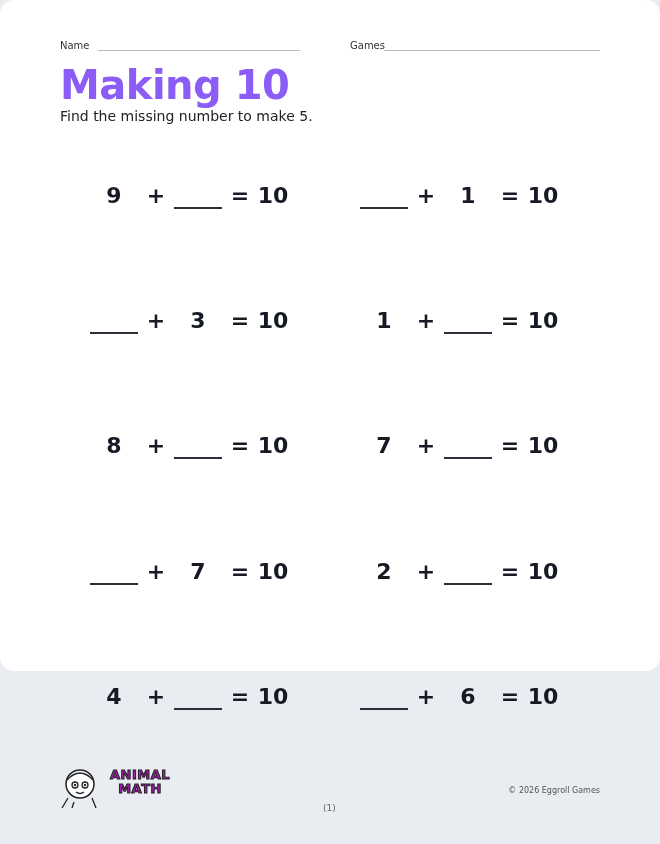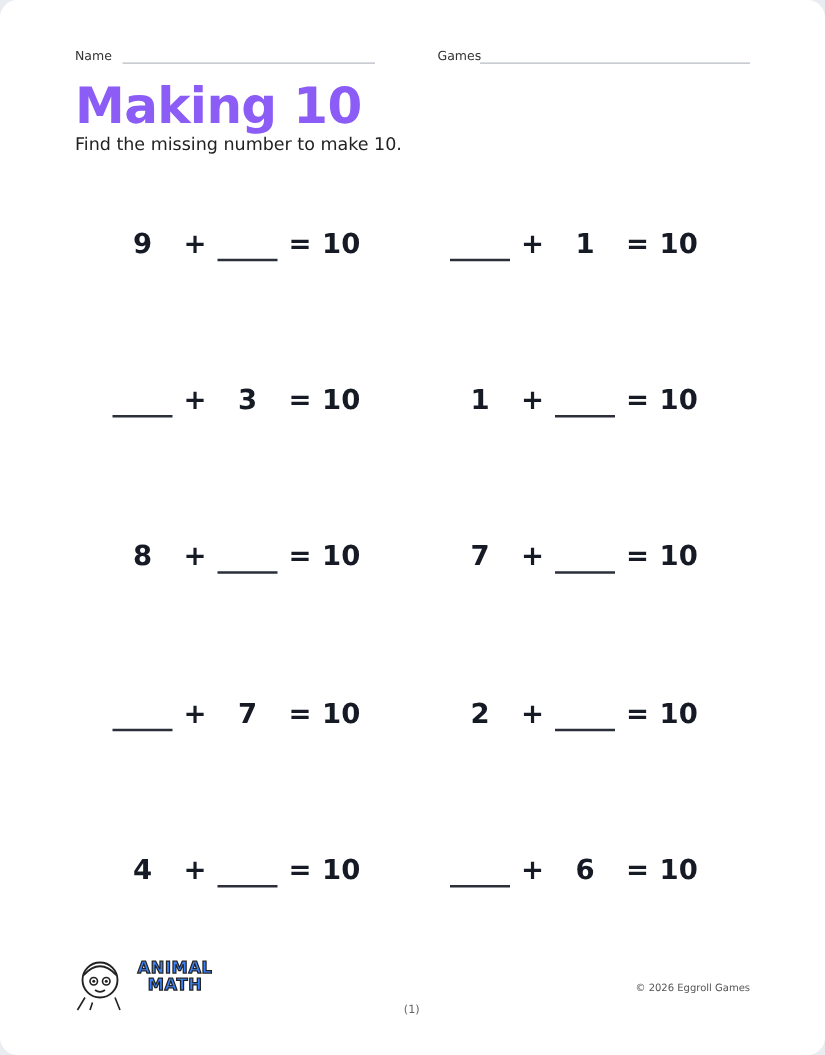--- a/index.html
+++ b/index.html
@@ -1,41 +1,41 @@
 <!DOCTYPE html>
 <html><head>
   <meta charset="utf-8">
   <style>
     html, body { margin:0; padding:0; }
     body { width:660px; height:844px; background:#e9ecf0; font-family:"DejaVu Sans", sans-serif; overflow:hidden; }
-    .page { position:absolute; left:0; top:0; width:660px; height:844px; background:#fff; border-radius:14px; }
+    .page { position:absolute; left:0; top:0; width:660px; height:671px; background:#fff; border-radius:14px; }
     .field-label { position:absolute; top:40px; font-size:10px; color:#333; }
     .field-line { position:absolute; top:50px; height:1px; background:#b8bcc4; }
     .title { position:absolute; left:60px; top:62px; font-size:40px; font-weight:bold; color:#8b5cf6; letter-spacing:-0.5px; }
     .subtitle { position:absolute; left:60px; top:108px; font-size:14px; color:#222; }
     .eq { position:absolute; height:30px; font-size:22px; font-weight:bold; color:#151a25; }
     .eq span { position:absolute; top:0; text-align:center; }
     .blank { display:inline-block; width:48px; border-bottom:2px solid #2a2f3a; height:24px; }
     .footer-text { position:absolute; right:60px; font-size:10px; color:#333; text-align:right; }
     .footer-copy { position:absolute; right:60px; top:786px; font-size:8px; color:#555; }
     .page-num { position:absolute; left:323px; top:803px; font-size:9px; color:#666; }
     .logo { position:absolute; left:58px; top:764px; width:112px; height:46px; }
-    .logo-text { position:absolute; left:52px; top:4px; font-size:13px; font-weight:bold; color:#3b82f6; -webkit-text-stroke:1px #222; line-height:14px; text-align:center; letter-spacing:0.5px; }
+    .logo-text { position:absolute; left:52px; top:4px; font-size:13px; font-weight:bold; color:#a21caf; -webkit-text-stroke:1px #222; line-height:14px; text-align:center; letter-spacing:0.5px; }
   </style>
 </head>
 <body>
 
 <div class="page">
   <span class="field-label" style="left:60px">Name</span>
   <div class="field-line" style="left:98px;width:202px"></div>
   <span class="field-label" style="left:350px">Games</span>
   <div class="field-line" style="left:384px;width:216px"></div>
 
   <div class="title">Making 10</div>
-  <div class="subtitle">Find the missing number to make 10.</div>
+  <div class="subtitle">Find the missing number to make 5.</div>
 
   <div id="problems">
       <div class="eq" style="left: 90px; top: 183px; width: 200px;">
         <span style="left: 0px; width: 48px;">9</span>
         <span style="left: 56px; width: 20px;">+</span>
         <span style="left: 84px; width: 48px;"><span class="blank" style="position: static;"></span></span>
         <span style="left: 138px; width: 24px;">=</span>
         <span style="left: 166px; width: 34px;">10</span>
       </div>
       <div class="eq" style="left: 360px; top: 183px; width: 200px;">

